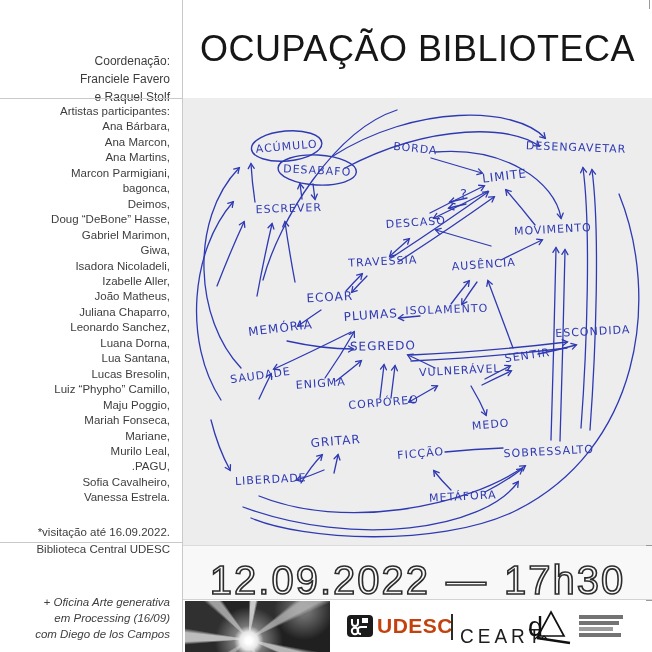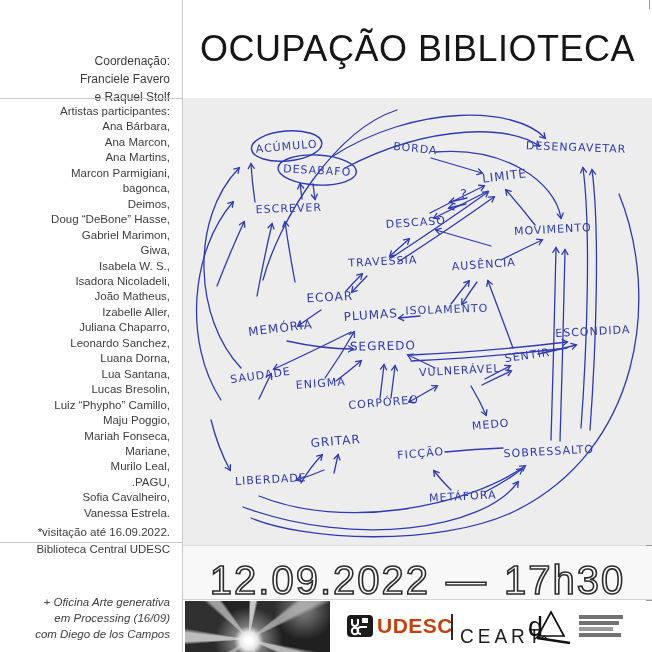--- a/index.html
+++ b/index.html
@@ -65,24 +65,23 @@
     <div id="artist-list">
         <div>Ana Bárbara,</div>
         <div>Ana Marcon,</div>
         <div>Ana Martins,</div>
         <div>Marcon Parmigiani,</div>
         <div>bagonca,</div>
         <div>Deimos,</div>
         <div>Doug “DeBone” Hasse,</div>
         <div>Gabriel Marimon,</div>
         <div>Giwa,</div>
-        <div>Isabela W. S.,</div>
         <div>Isadora Nicoladeli,</div>
+        <div>Izabelle Aller,</div>
         <div>João Matheus,</div>
-        <div>Izabelle Aller,</div>
         <div>Juliana Chaparro,</div>
         <div>Leonardo Sanchez,</div>
         <div>Luana Dorna,</div>
         <div>Lua Santana,</div>
         <div>Lucas Bresolin,</div>
         <div>Luiz “Phypho” Camillo,</div>
         <div>Maju Poggio,</div>
         <div>Mariah Fonseca,</div>
         <div>Mariane,</div>
         <div>Murilo Leal,</div>

